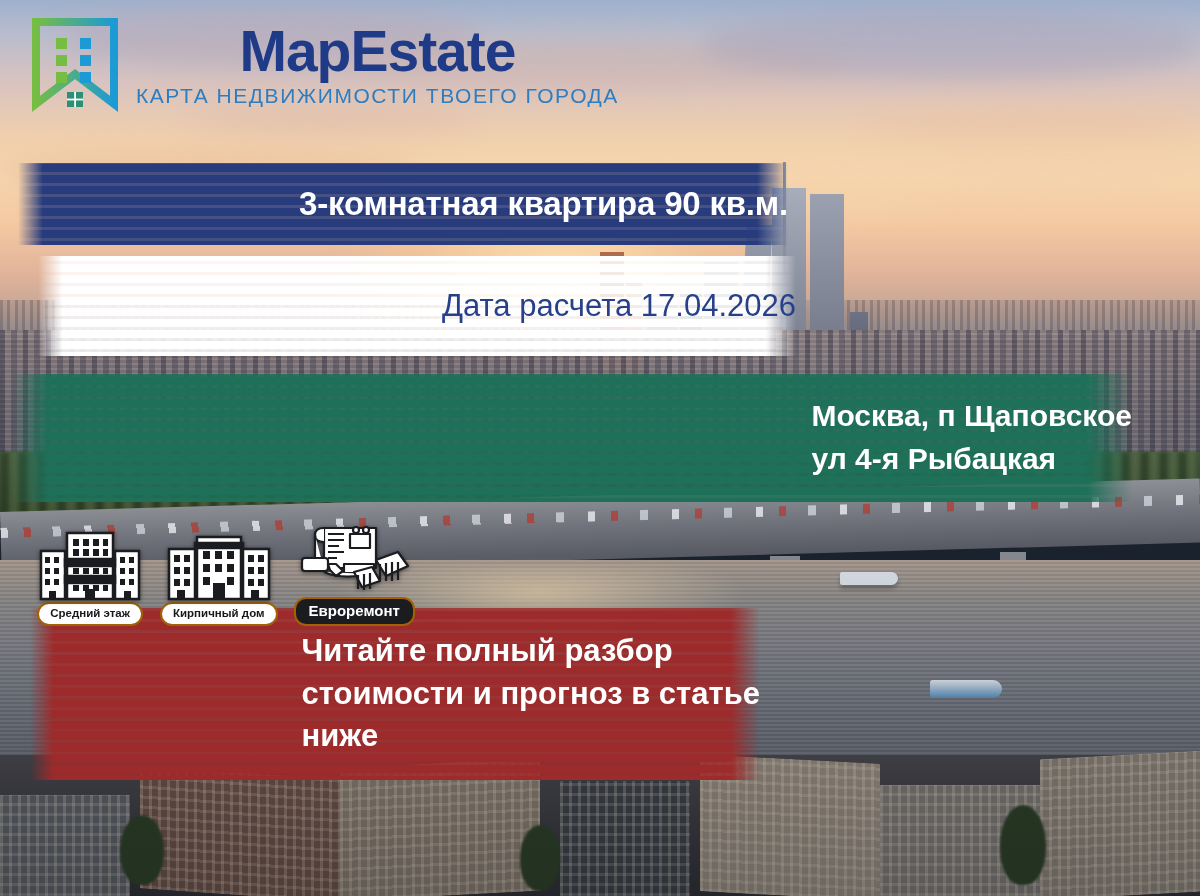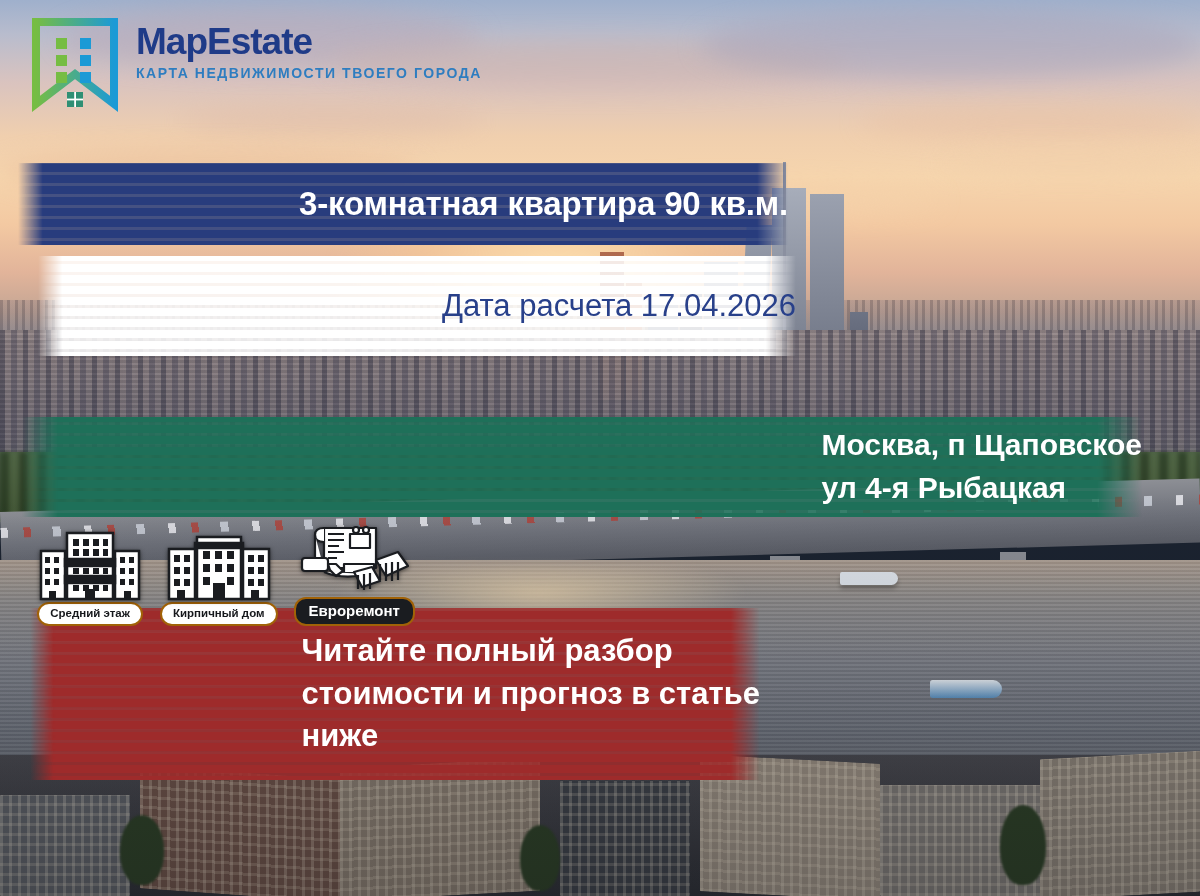--- a/index.html
+++ b/index.html
@@ -204,39 +204,40 @@
   #b-title .brushbg{ background:#283c7d; }
   #b-title .txt{
     color:#fff; font-size:33px; font-weight:bold; letter-spacing:-.2px;
     padding-left:68px;
   }
 
   #b-date  { left:38px;  top:256px; width:758px; height:100px; }
   #b-date .brushbg{ background:#ffffff; }
   #b-date .txt{ color:#28408a; font-size:31px; font-weight:normal; padding-left:108px; }
 
-  #b-addr  { left:22px;  top:374px; width:1120px; height:100px;margin-top:43px; }
+  #b-addr  { left:12px;  top:374px; width:1120px; height:128px; }
   #b-addr .brushbg{ background:#1e7059; }
   #b-addr .txt{ color:#fff; font-size:30px; font-weight:bold; padding-left:115px; line-height:1.42; }
 
   #b-cta   { left:30px;  top:608px; width:730px; height:172px; }
   #b-cta .brushbg{ background:#9e2b2b; }
   #b-cta .txt{ color:#fff; font-size:31px; font-weight:bold; padding-left:82px; line-height:1.38; }
 
   
   #logo{ position:absolute; left:32px; top:18px; display:flex; align-items:flex-start; gap:18px; }
   #logo .mark{ width:86px; height:95px; flex:0 0 86px; }
   #logo .words{ padding-top:6px; }
   #logo .brand{
-    font-size:37px; font-weight:bold; color:#1f3b88; line-height:.95;
+    font-size:57px; font-weight:bold; color:#1f3b88; line-height:.95;
     letter-spacing:-1px;
+    text-align:center;
   }
   #logo .tagline{
-    font-size:14px; color:#2e7dc0; letter-spacing:1.55px; margin-top:6px;
-    font-weight:700;
+    font-size:21px; color:#2e7dc0; letter-spacing:1.55px; margin-top:6px;
+    font-weight:400;
   }
 
   
   #badges{ position:absolute; left:36px; top:520px; display:flex; align-items:flex-end; gap:16px; z-index:5; }
   .badge{ display:flex; flex-direction:column; align-items:center; }
   .badge .glyph{ filter:drop-shadow(0 1px 2px rgba(0,0,0,.55)); }
   .badge .pill{
     margin-top:-7px; padding:3px 11px 4px; border-radius:12px;
     font-size:11.5px; font-weight:bold; white-space:nowrap;
     border:2px solid #a16207; line-height:1.15;

